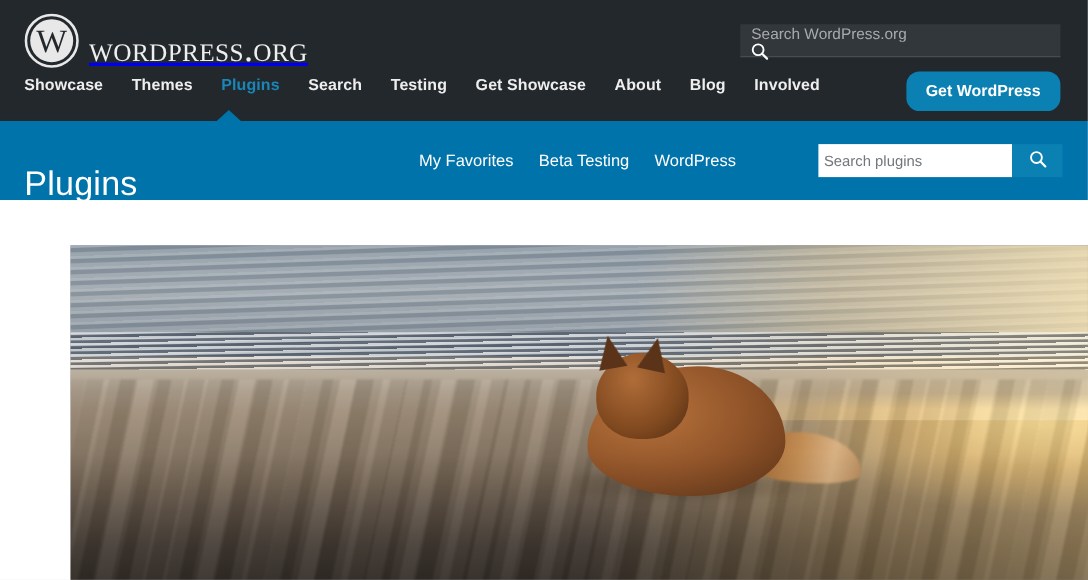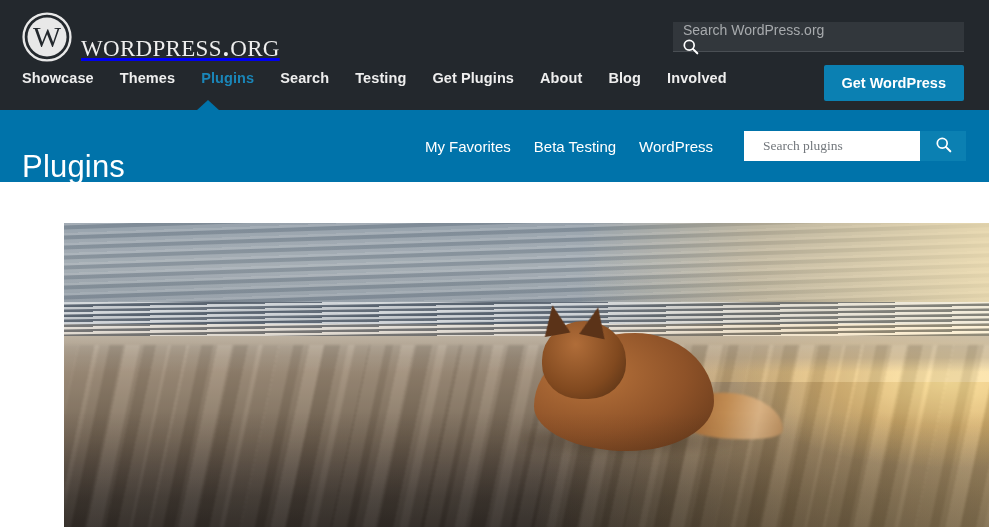--- a/index.html
+++ b/index.html
@@ -107,21 +107,21 @@
     padding: 0;
   }
 
   .get-wp-btn {
     position: absolute;
     right: 25px;
     top: 65px;
     background: #0b80b2;
     color: #ffffff;
     border: 0;
-    border-radius: 2px;
+    border-radius: 12px;
     font-family: "Liberation Sans", sans-serif;
     font-size: 14.5px;
     font-weight: bold;
     padding: 0 18px;
     height: 36px;
     cursor: pointer;
     white-space: nowrap;
   }
 
   
@@ -172,25 +172,26 @@
     display: flex;
     align-items: stretch;
     height: 30px;
     margin-left: 8px;
   }
   .plugin-search input {
     width: 176px;
     background: #ffffff;
     border: 0;
     outline: none;
-    font-family: Liberation Serif, serif;
+    font-family: Liberation Sans, sans-serif;
     font-size: 13.5px;
     color: #32373c;
-    padding: 0 19px;
+    padding: 0 5px;
     box-sizing: border-box;
+    margin-left: 44px;
   }
   .plugin-search input::placeholder { color: #72777c; opacity: 1; }
   .plugin-search button {
     width: 46px;
     background: #0b80b2;
     border: 0;
     display: flex;
     align-items: center;
     justify-content: center;
     cursor: pointer;
@@ -360,21 +361,21 @@
     </span>
     <span class="wordmark">WordPress.org</span>
   </a>
 
   <nav class="main-nav">
     <a href="#">Showcase</a>
     <a href="#">Themes</a>
     <a href="#" class="active">Plugins</a>
     <a href="#">Search</a>
     <a href="#">Testing</a>
-    <a href="#">Get Plugins</a>
+    <a href="#">Get Showcase</a>
     <a href="#">About</a>
     <a href="#">Blog</a>
     <a href="#">Involved</a>
   </nav>
 
   <div class="hdr-search">
     <input type="text" placeholder="Search WordPress.org" style="">
     <button class="hdr-search-btn">
       <span>
         <svg width="17" height="17" viewBox="0 0 20 20" aria-hidden="true">

